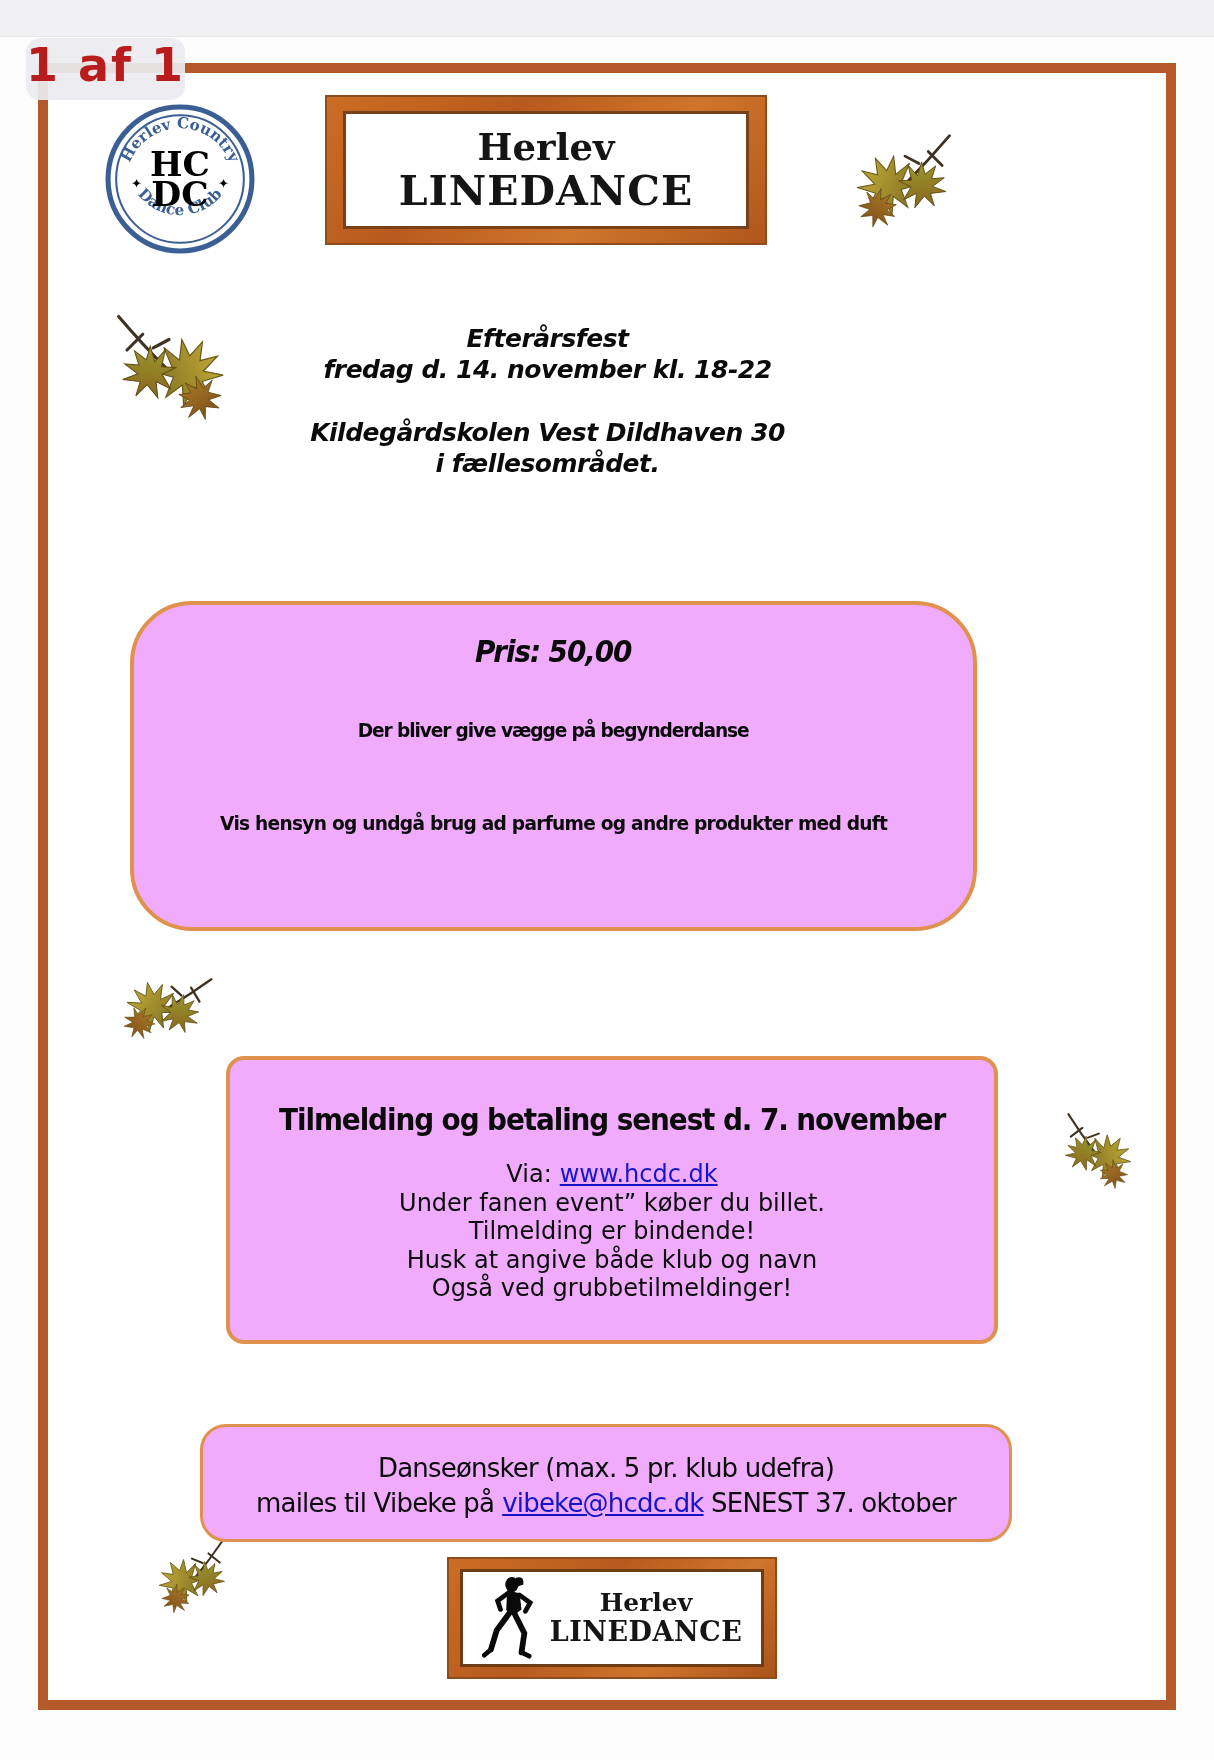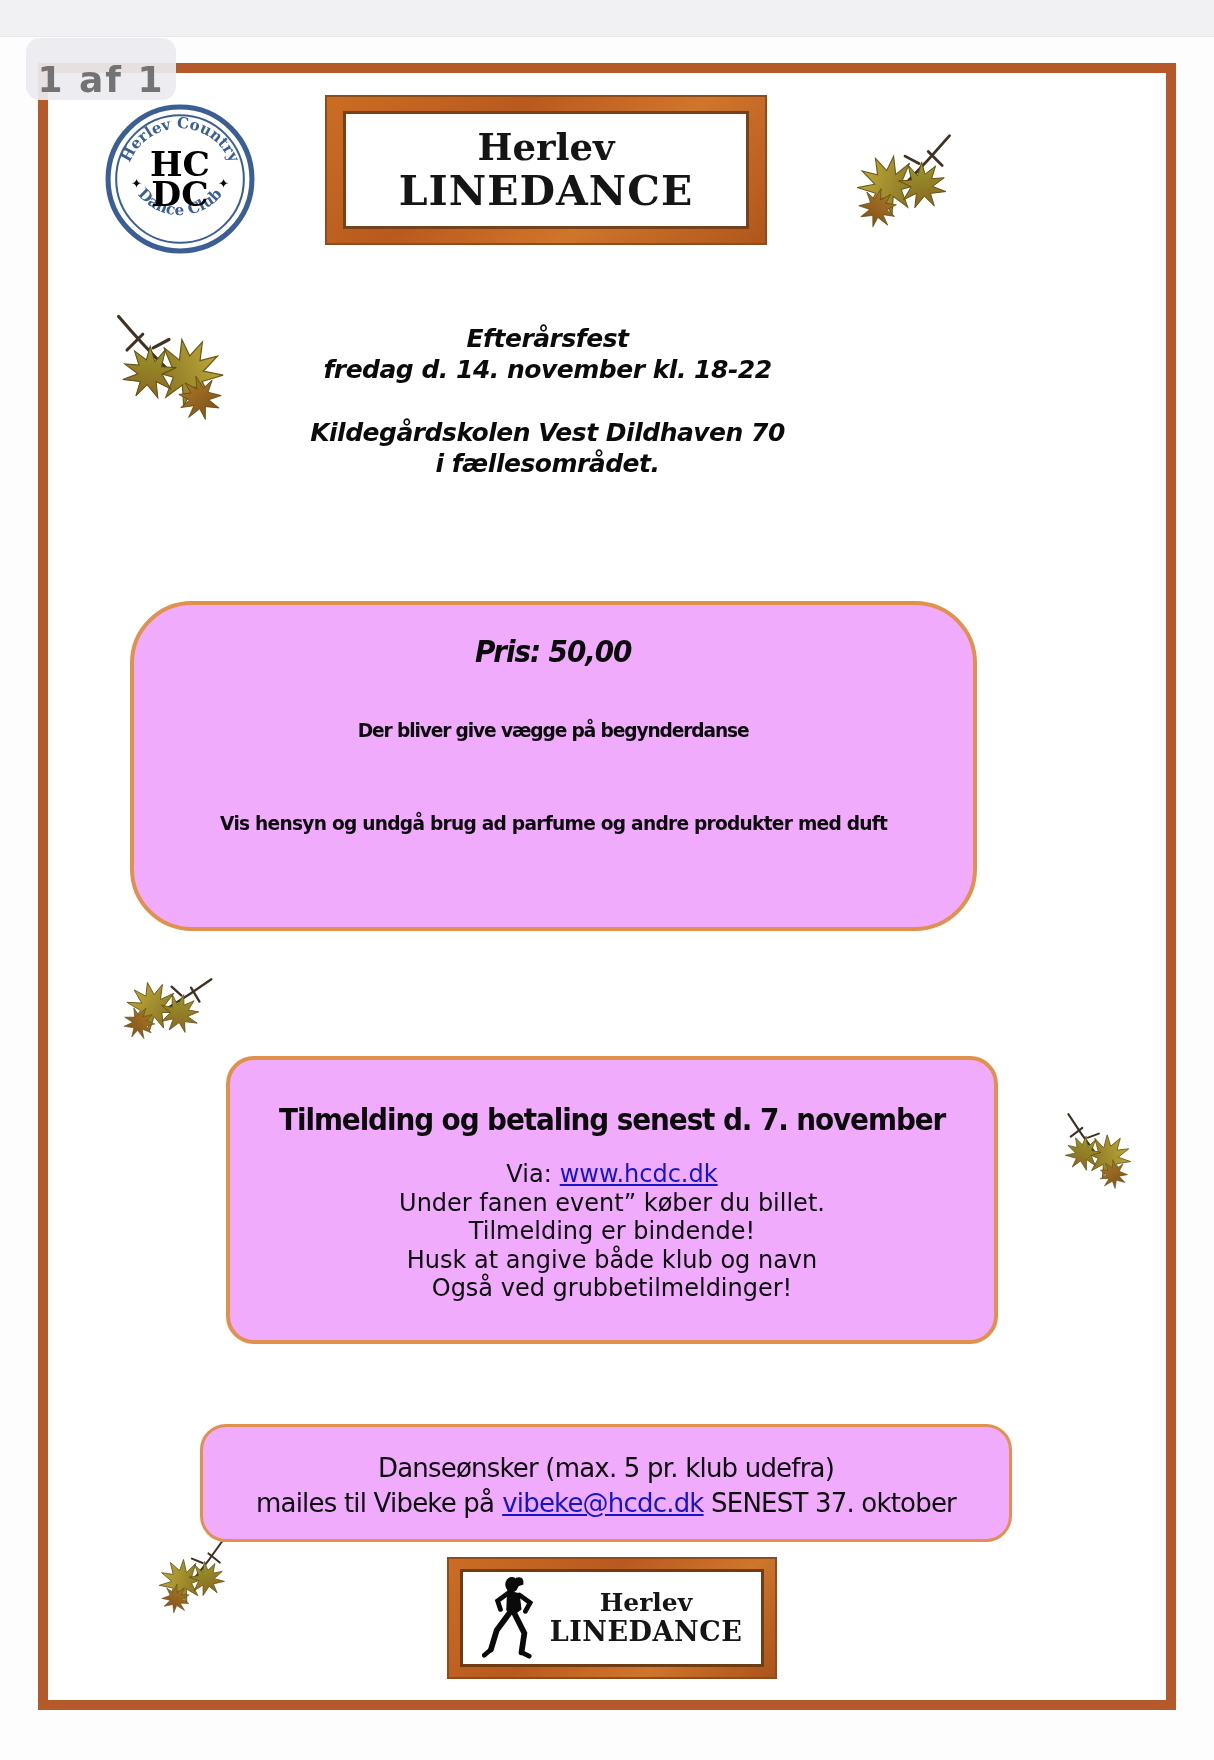--- a/index.html
+++ b/index.html
@@ -8,22 +8,22 @@
     font-family:"DejaVu Sans",sans-serif;color:#111;overflow:hidden;
   }
   .topbar{position:absolute;left:0;top:0;width:1214px;height:36px;background:#f1f1f4;border-bottom:1px solid #e7e7ea;}
   .page-border{
     position:absolute;left:38px;top:63px;width:1118px;height:1627px;
     border:10px solid #b5592b;background:#ffffff;
   }
   .page-pill{
     position:absolute;left:26px;top:38px;min-width:150px;height:62px;
     background:rgba(236,236,240,0.92);border-radius:14px;
-    display:flex;align-items:flex-end;justify-content:center;
-    font-size:36px;font-weight:bold;color:#737373;letter-spacing:2px;z-index:9;
+    display:flex;align-items:flex-start;justify-content:center;
+    font-size:46px;font-weight:bold;color:#b91c1c;letter-spacing:2px;z-index:9;
   }
   
   .club-logo{position:absolute;left:104px;top:103px;width:152px;height:152px;}
   
   .hdr-frame{
     position:absolute;left:325px;top:95px;width:442px;height:150px;
     background:linear-gradient(135deg,#cc6d24 0%,#b85a1e 35%,#d0752c 65%,#b0561b 100%);
     border:2px solid #8c4c1c;box-sizing:border-box;padding:14px 16px;
   }
   .hdr-inner{
@@ -35,21 +35,21 @@
   .hdr-l2{font-size:41px;line-height:46px;letter-spacing:1px;}
   
   .intro{
     position:absolute;left:170px;top:323px;width:755px;text-align:center;
     font-weight:bold;font-size:25px;line-height:31px;letter-spacing:-0.5px;color:#0b0b0b;font-style:italic;
   }
   .intro .gap{height:32px;}
   
   .rbox{position:absolute;box-sizing:border-box;background:#f0abfc;text-align:center;color:#0b0b0b;}
   .box1{left:130px;top:601px;width:847px;height:330px;border:4px solid #e0914e;border-radius:62px;padding-top:30px;}
-  .box2{left:226px;top:1056px;width:772px;height:288px;border:4px solid #e0914e;border-radius:28px;padding-top:42px;}
+  .box2{left:226px;top:1056px;width:772px;height:288px;border:4px solid #e0914e;border-radius:18px;padding-top:42px;}
   .box3{left:200px;top:1424px;width:812px;height:118px;border:3px solid #e0914e;border-radius:26px;padding-top:24px;}
   .cond{font-weight:bold;letter-spacing:-1.2px;}
   .squeeze{display:inline-block;transform:scaleX(0.93);transform-origin:50% 50%;white-space:nowrap;}
   .price{font-size:30px;font-style:italic;line-height:34px;}
   .b1-l1{font-size:29px;line-height:34px;margin-top:2px;}
   .b1-l2{font-size:20px;line-height:34px;margin-top:44px;}
   .b1-l3{font-size:20px;line-height:28px;margin-top:62px;letter-spacing:-0.8px;}
   .b2-head{font-size:30px;line-height:36px;}
   .b2-body{margin-top:22px;font-size:24px;line-height:28.5px;font-weight:normal;letter-spacing:0;}
   .b3-l{font-size:26px;line-height:35px;letter-spacing:-0.8px;}
@@ -148,21 +148,21 @@
     <use href="#leafCluster"></use>
   </svg>
 <svg class="leaves" style="left:146px;top:1538px;width:96px;height:82px;transform:rotate(-6deg)" viewBox="0 0 140 120">
     <use href="#leafCluster"></use>
   </svg>
 
 <div class="intro">
   <div>Efterårsfest</div>
   <div>fredag d. 14. november kl. 18-22</div>
   <div class="gap"></div>
-  <div>Kildegårdskolen Vest Dildhaven 70</div>
+  <div>Kildegårdskolen Vest Dildhaven 30</div>
   <div>i fællesområdet.</div>
 </div>
 
 <div class="rbox box1">
   <div class="price cond"><span class="squeeze">Pris: 50,00</span></div>
   <div class="b1-l2 cond"><span class="squeeze">Der bliver give vægge på begynderdanse</span></div>
   <div class="b1-l3 cond"><span class="squeeze">Vis hensyn og undgå brug ad parfume og andre produkter med duft</span></div>
 </div>
 
 <div class="rbox box2">

